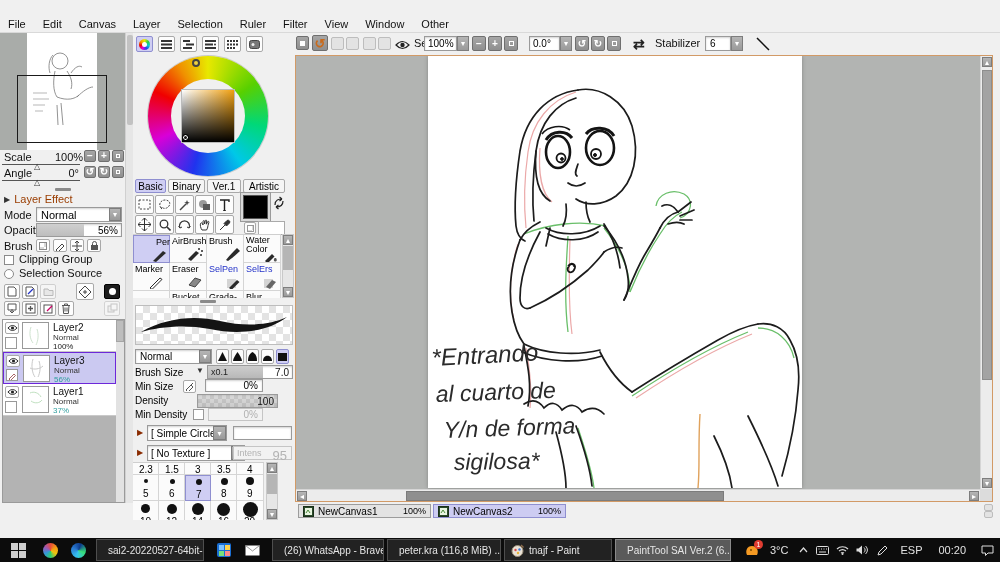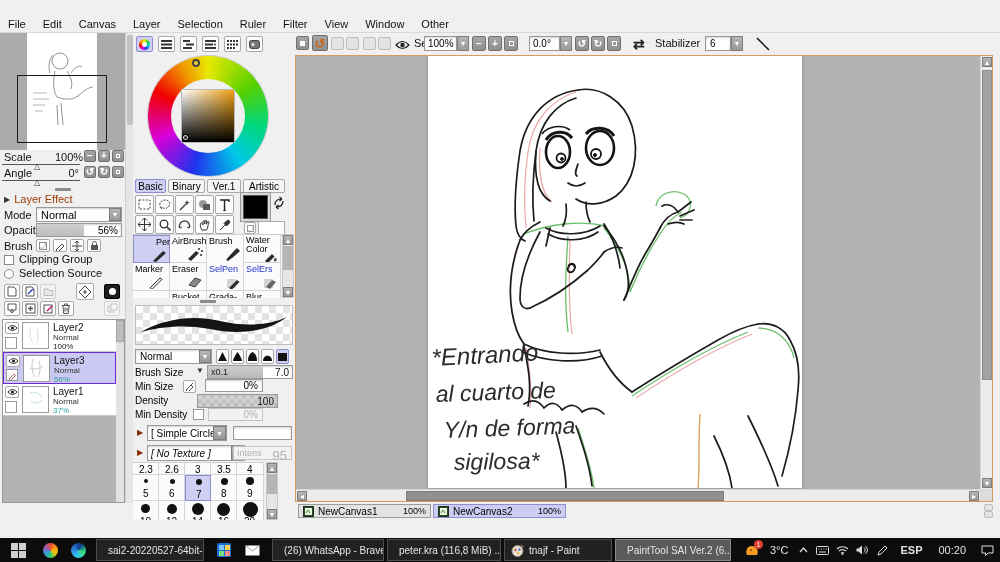--- a/index.html
+++ b/index.html
@@ -579,36 +579,36 @@
     <span style="position:absolute;right:4px;top:0px;font-size:10px;color:#b0b0b0;">0%</span>
   </div>
 
   <span class="a" style="left:137px;top:428px;font-size:8px;color:#8a2b00;">▶</span>
   <div class="a sunken" style="left:147px;top:425px;width:80px;height:16px;font-size:10px;padding:2px 3px;">
     <span>[ Simple Circle ]</span>
     <div class="a ddb" style="right:0;top:0;width:13px;height:14px;">▾</div>
   </div>
   <div class="a sunken" style="left:233px;top:426px;width:59px;height:14px;"></div>
   <span class="a" style="left:137px;top:448px;font-size:8px;color:#8a2b00;">▶</span>
-  <div class="a sunken" style="left:147px;top:445px;width:98px;height:16px;font-size:10px;padding:2px 3px;font-style:italic;">
+  <div class="a sunken" style="left:147px;top:445px;width:98px;height:16px;font-size:10px;padding:2px 3px;">
     <span>[ No Texture ]</span>
     <div class="a ddb" style="right:0;top:0;width:13px;height:14px;">▾</div>
   </div>
   <div class="a" style="left:233px;top:446px;width:59px;height:14px;background:#f2f2f2;border:1px solid #c5c5c5;">
     <span style="position:absolute;left:3px;top:1px;font-size:9px;color:#b3b3b3;">Intens</span>
     <span style="position:absolute;right:4px;top:1px;font-size:13px;color:#b3b3b3;">95</span>
   </div>
 
   <div class="a" style="left:133px;top:462px;width:131px;height:58px;overflow:hidden;border-top:1px solid #cfcfcf;background:#fbfbfb;">
 
     <div class="a cell" style="left:0;top:-14px;width:26px;height:26px;">
         <span class="a s10" style="left:6px;top:15px;">2.3</span>
       </div>
     <div class="a cell" style="left:26px;top:-14px;width:26px;height:26px;">
-        <span class="a s10" style="left:6px;top:15px;">2.6</span>
+        <span class="a s10" style="left:6px;top:15px;">1.5</span>
       </div>
     <div class="a cell" style="left:52px;top:-14px;width:26px;height:26px;">
         <span class="a s10" style="left:10px;top:15px;">3</span>
       </div>
     <div class="a cell" style="left:78px;top:-14px;width:26px;height:26px;">
         <span class="a s10" style="left:6px;top:15px;">3.5</span>
       </div>
     <div class="a cell" style="left:104px;top:-14px;width:27px;height:26px;">
         <span class="a s10" style="left:10px;top:15px;">4</span>
       </div>
@@ -887,21 +887,21 @@
         <svg width="12" height="10">
           <path d="M0.5 3.5 h2 L6 0.5 v9 L2.5 6.5 h-2z" fill="#dcdcdc"></path>
           <path d="M8 2.5 C9.5 4 9.5 6 8 7.5 M9.5 1 C12 3.5 12 6.5 9.5 9" fill="none" stroke="#dcdcdc"></path>
         </svg>
       </div>
     <div class="tray-ic" style="width:20px;height:24px;">
         <svg width="11" height="11">
           <path d="M1 10 L2 7 L8 1 l2 2 -6 6z" fill="none" stroke="#dcdcdc"></path>
         </svg>
       </div>
-    <span class="tray-ic" style="font-size:11px;padding:0 8px;font-weight:bold;">ESP</span>
+    <span class="tray-ic" style="font-size:11px;padding:0 8px;">ESP</span>
     <span class="tray-ic" style="font-size:11px;padding:0 8px;">00:20</span>
     <div class="tray-ic" style="width:26px;height:24px;">
         <svg width="13" height="11">
           <path d="M1 1 h11 v7 h-5 l-2.5 2.5 V8 H1z" fill="none" stroke="#dcdcdc"></path>
         </svg>
       </div>
   </div>
 
 </div>
 

